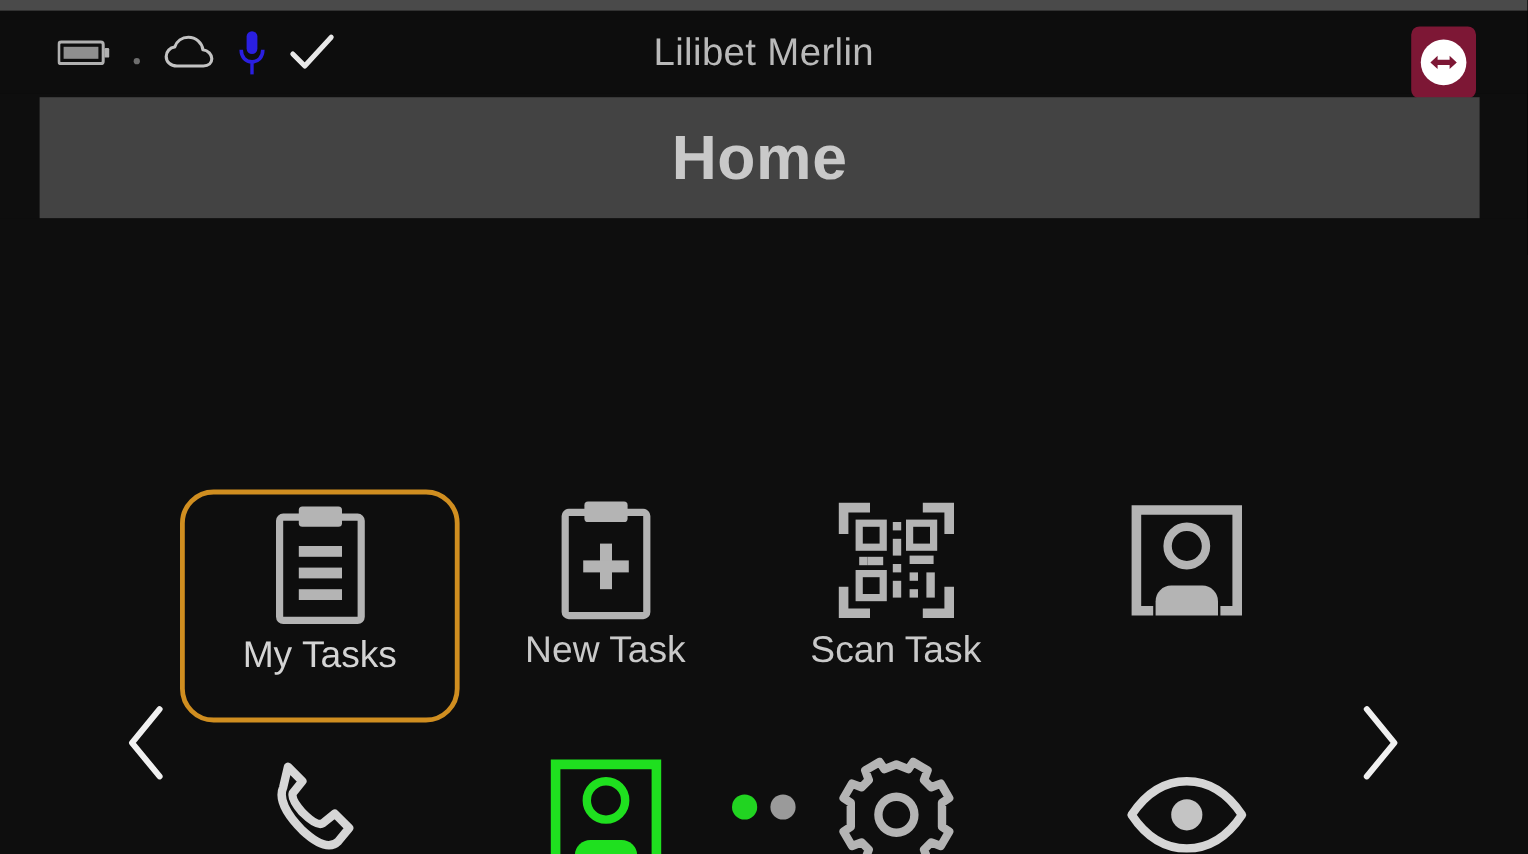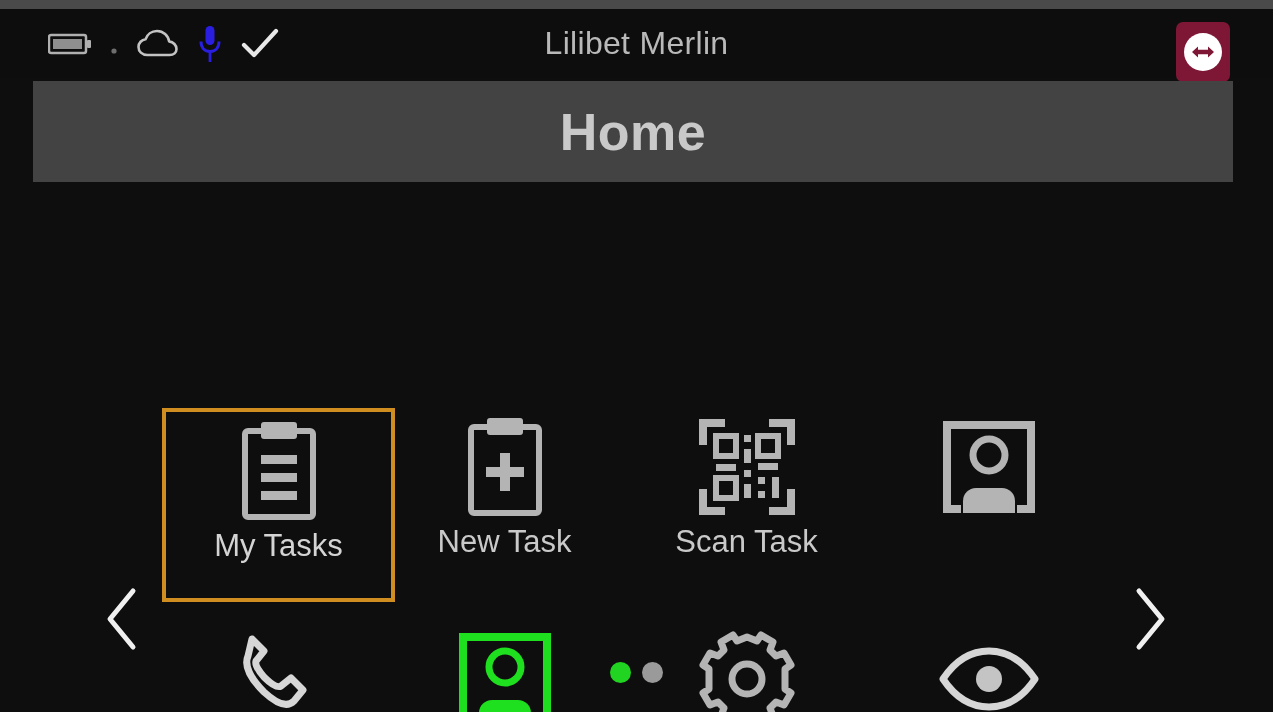--- a/index.html
+++ b/index.html
@@ -153,21 +153,21 @@
     font-weight: 400;
     text-align: center;
     line-height: 1;
     white-space: nowrap;
   }
   .tile.selected .tile-label { color: #d4d4d4; }
 
   
   .r0 { top: 0px; }
   .r1 { top: 217px; }
-  .c0 { left: 12px; }
+  .c0 { left: 0px; border-radius: 28px; }
   .c1 { left: 238px; }
   .c2 { left: 480px; }
   .c3 { left: 722px; }
 
   .tile.r1 .tile-icon { height: 108px; }
 
   
   .pager {
     position: absolute;
     left: 0;

